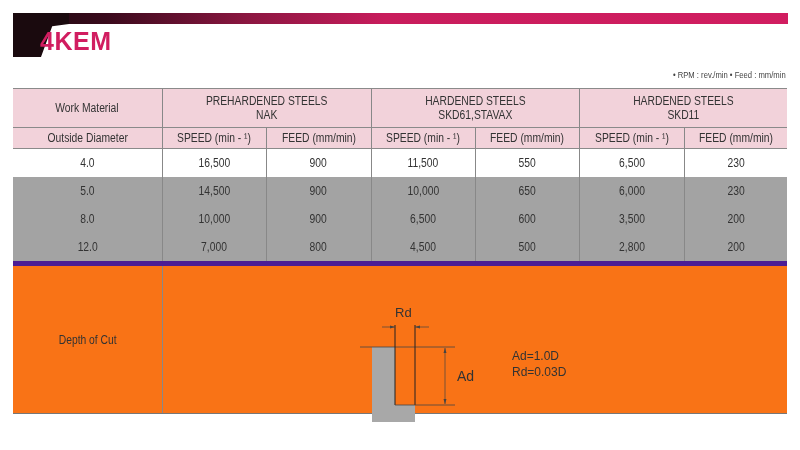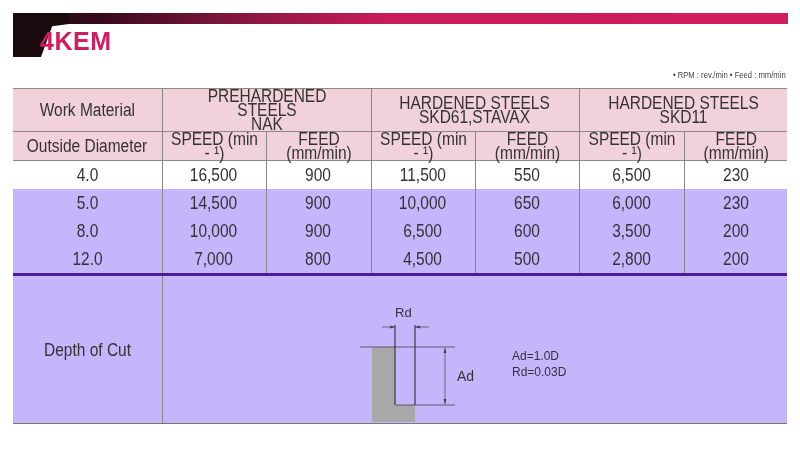--- a/index.html
+++ b/index.html
@@ -1,29 +1,29 @@
 <!DOCTYPE html>
 <html><head>
 <meta charset="utf-8">
 <style>
   html,body{margin:0;padding:0;background:#ffffff;}
   body{width:800px;height:450px;position:relative;overflow:hidden;font-family:"Liberation Sans",sans-serif;color:#333;}
   .topbar{position:absolute;left:13px;top:13px;width:775px;height:11px;background:linear-gradient(90deg,#1a0a0e 0%,#3a0a1c 12%,#8a1640 30%,#c81c5c 48%,#d11d60 100%);}
   .tab-shape{position:absolute;left:13px;top:13px;width:56px;height:44px;background:#1a0a0e;clip-path:polygon(0 0,100% 0,100% 25%,70% 30%,50% 100%,0 100%);}
   .title{position:absolute;left:40px;top:27px;font-size:25px;font-weight:bold;color:#d11d60;letter-spacing:0.5px;}
   .units{position:absolute;right:14px;top:70px;font-size:9px;color:#444;transform:scaleX(0.85);transform-origin:right center;}
-  table{position:absolute;left:13px;top:88px;border-collapse:collapse;width:774px;table-layout:fixed;font-family:"Liberation Sans",sans-serif;font-size:18px;color:#333;}
+  table{position:absolute;left:13px;top:88px;border-collapse:collapse;width:774px;table-layout:fixed;font-family:"Liberation Sans",sans-serif;font-size:12px;color:#333;}
   td{border-left:1px solid #888;text-align:center;padding:0;line-height:14px;}
   td:first-child{border-left:none;}
   .hdr td{background:#f2d2da;border-bottom:1px solid #8a8a8a;}
   .hdr.first td{border-top:1px solid #8a8a8a;}
   .row td{height:28px;}
-  .row.alt td{background:#c4b5fd;}
+  .row.alt td{background:#a3a3a3;}
   .row.white td{background:#ffffff;}
-  .depth td{background:#c4b5fd;border-top:3px solid #4c1d95;border-bottom:1px solid #777;height:147px;}
+  .depth td{background:#f97316;border-top:5px solid #4c1d95;border-bottom:1px solid #777;height:147px;}
   .narrow{display:inline-block;transform:scaleX(0.86);}
   .diagram{position:absolute;left:355px;top:300px;width:250px;height:130px;}
 </style>
 </head>
 <body>
 
 <div class="topbar"></div>
 <div class="tab-shape"></div>
 <div class="title">4KEM</div>
 <div class="units">• RPM : rev./min  • Feed : mm/min</div>

